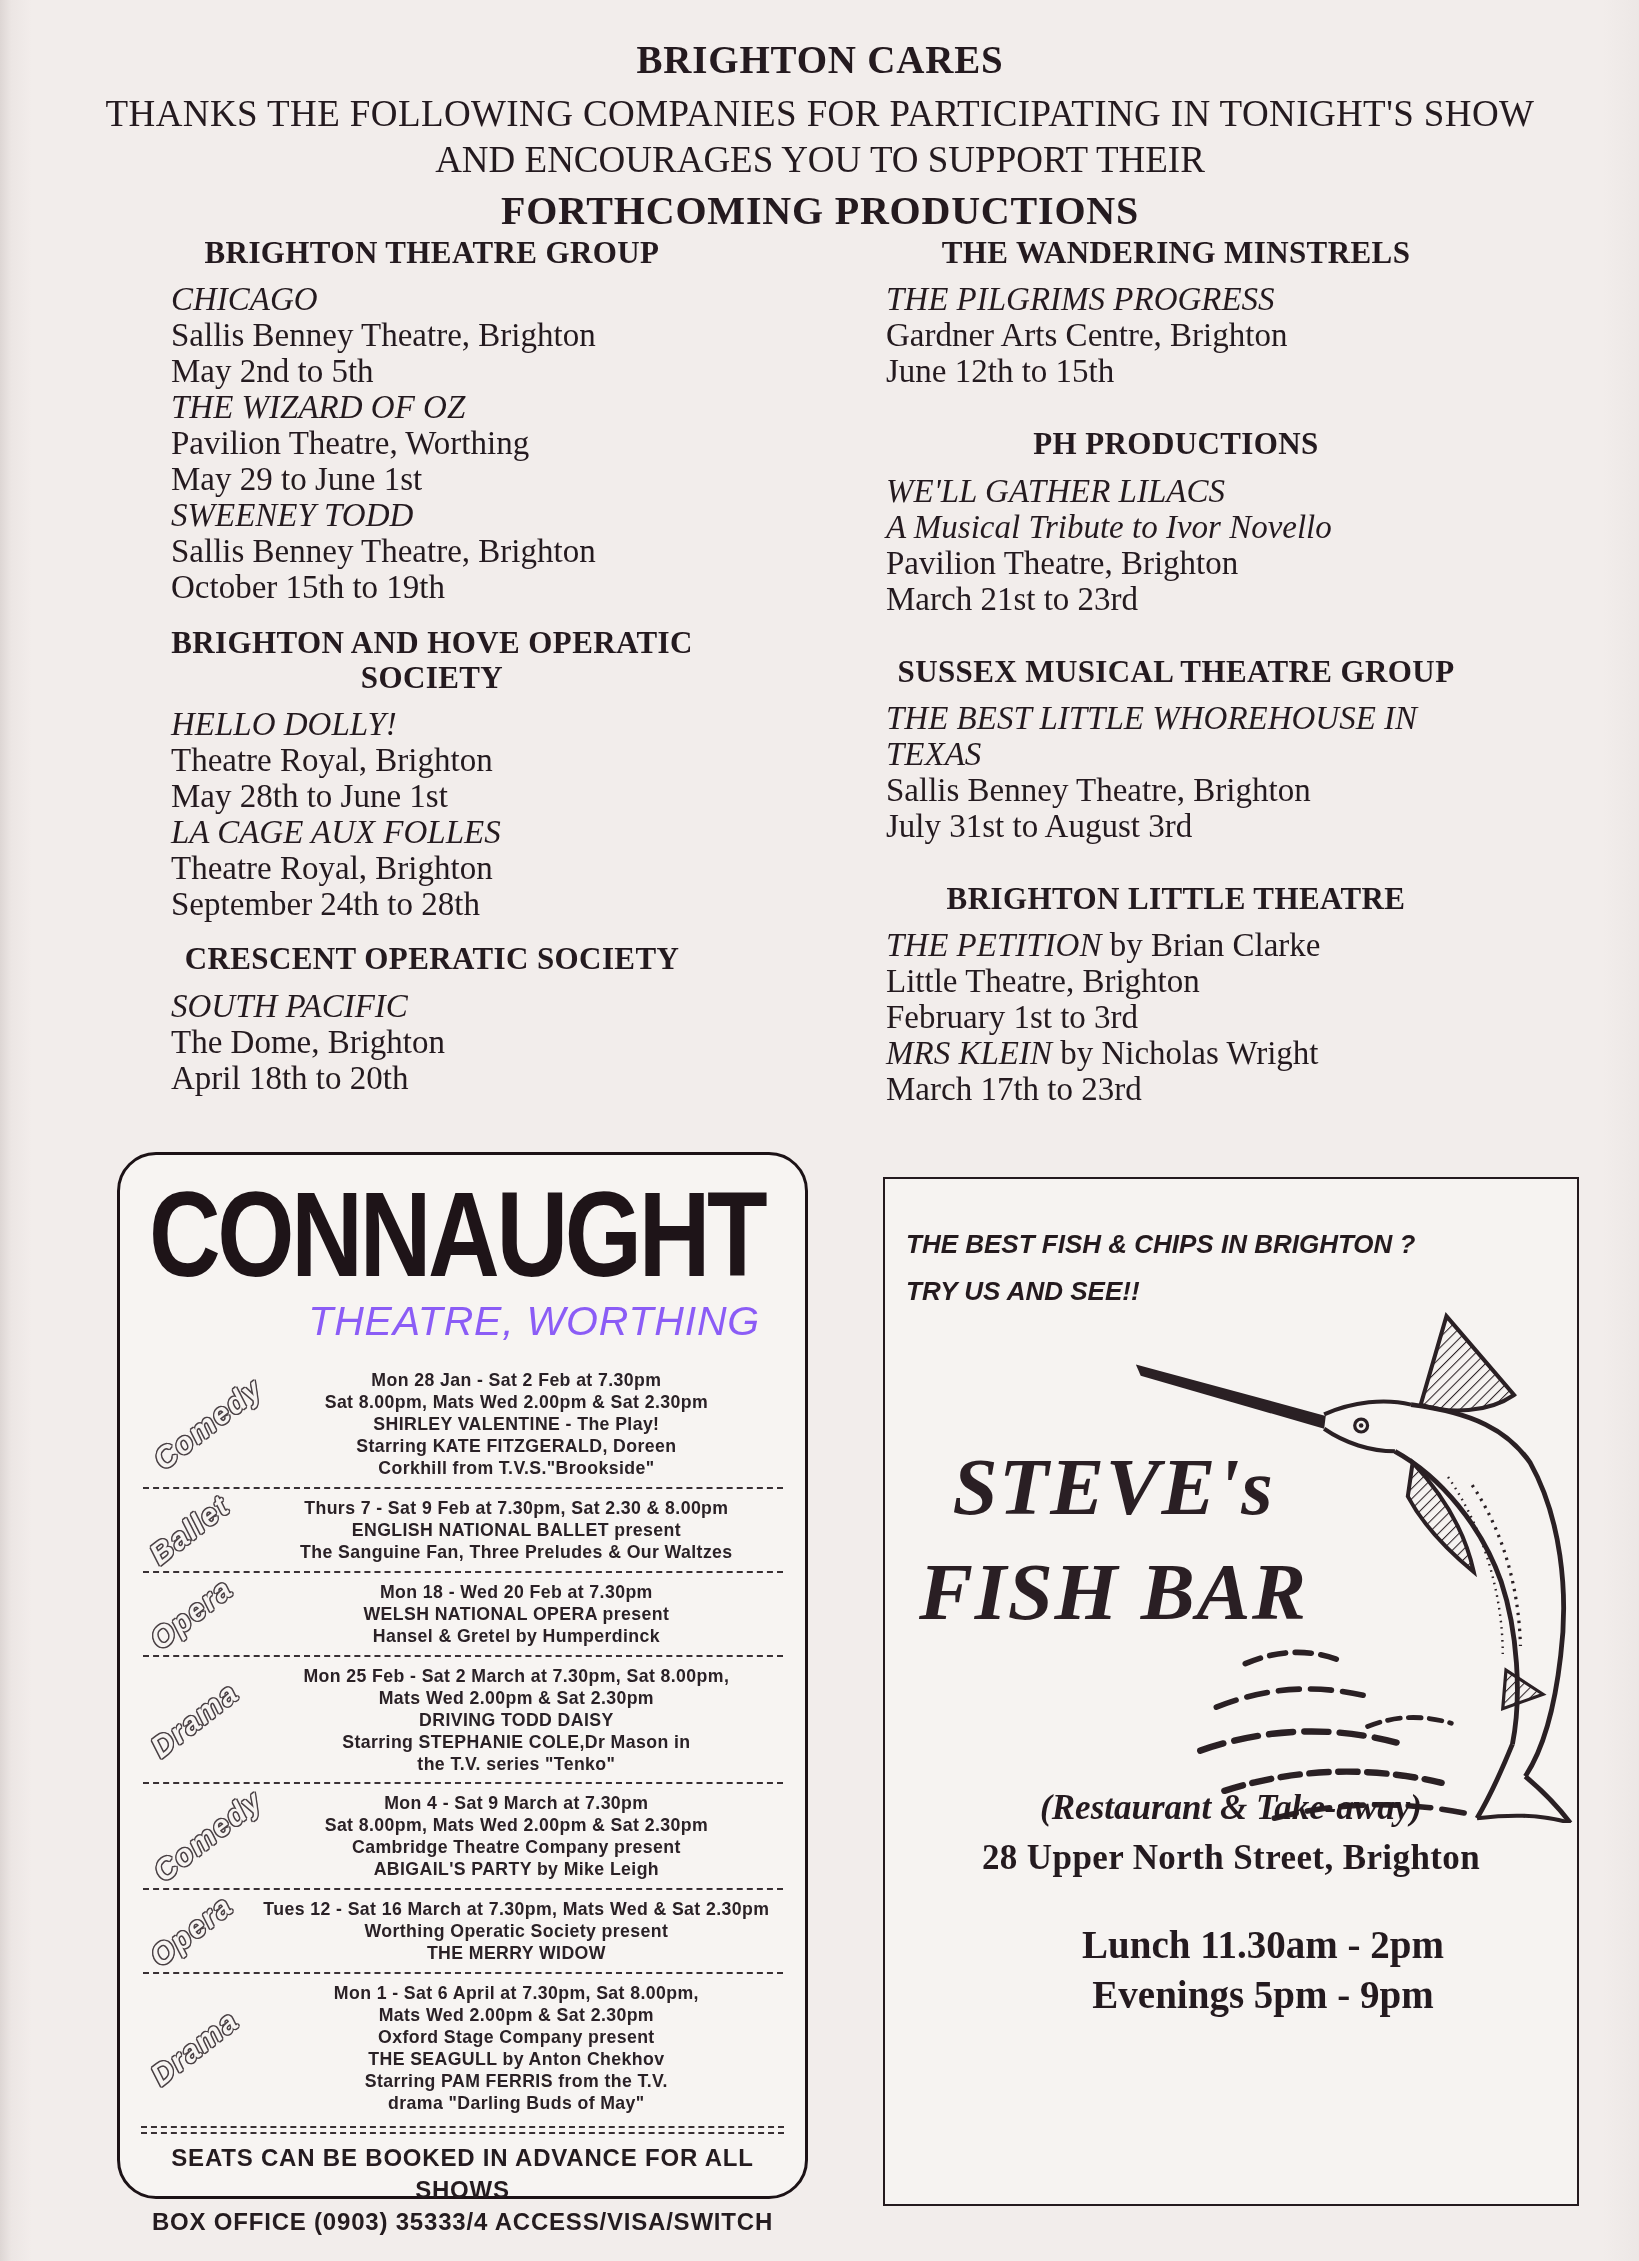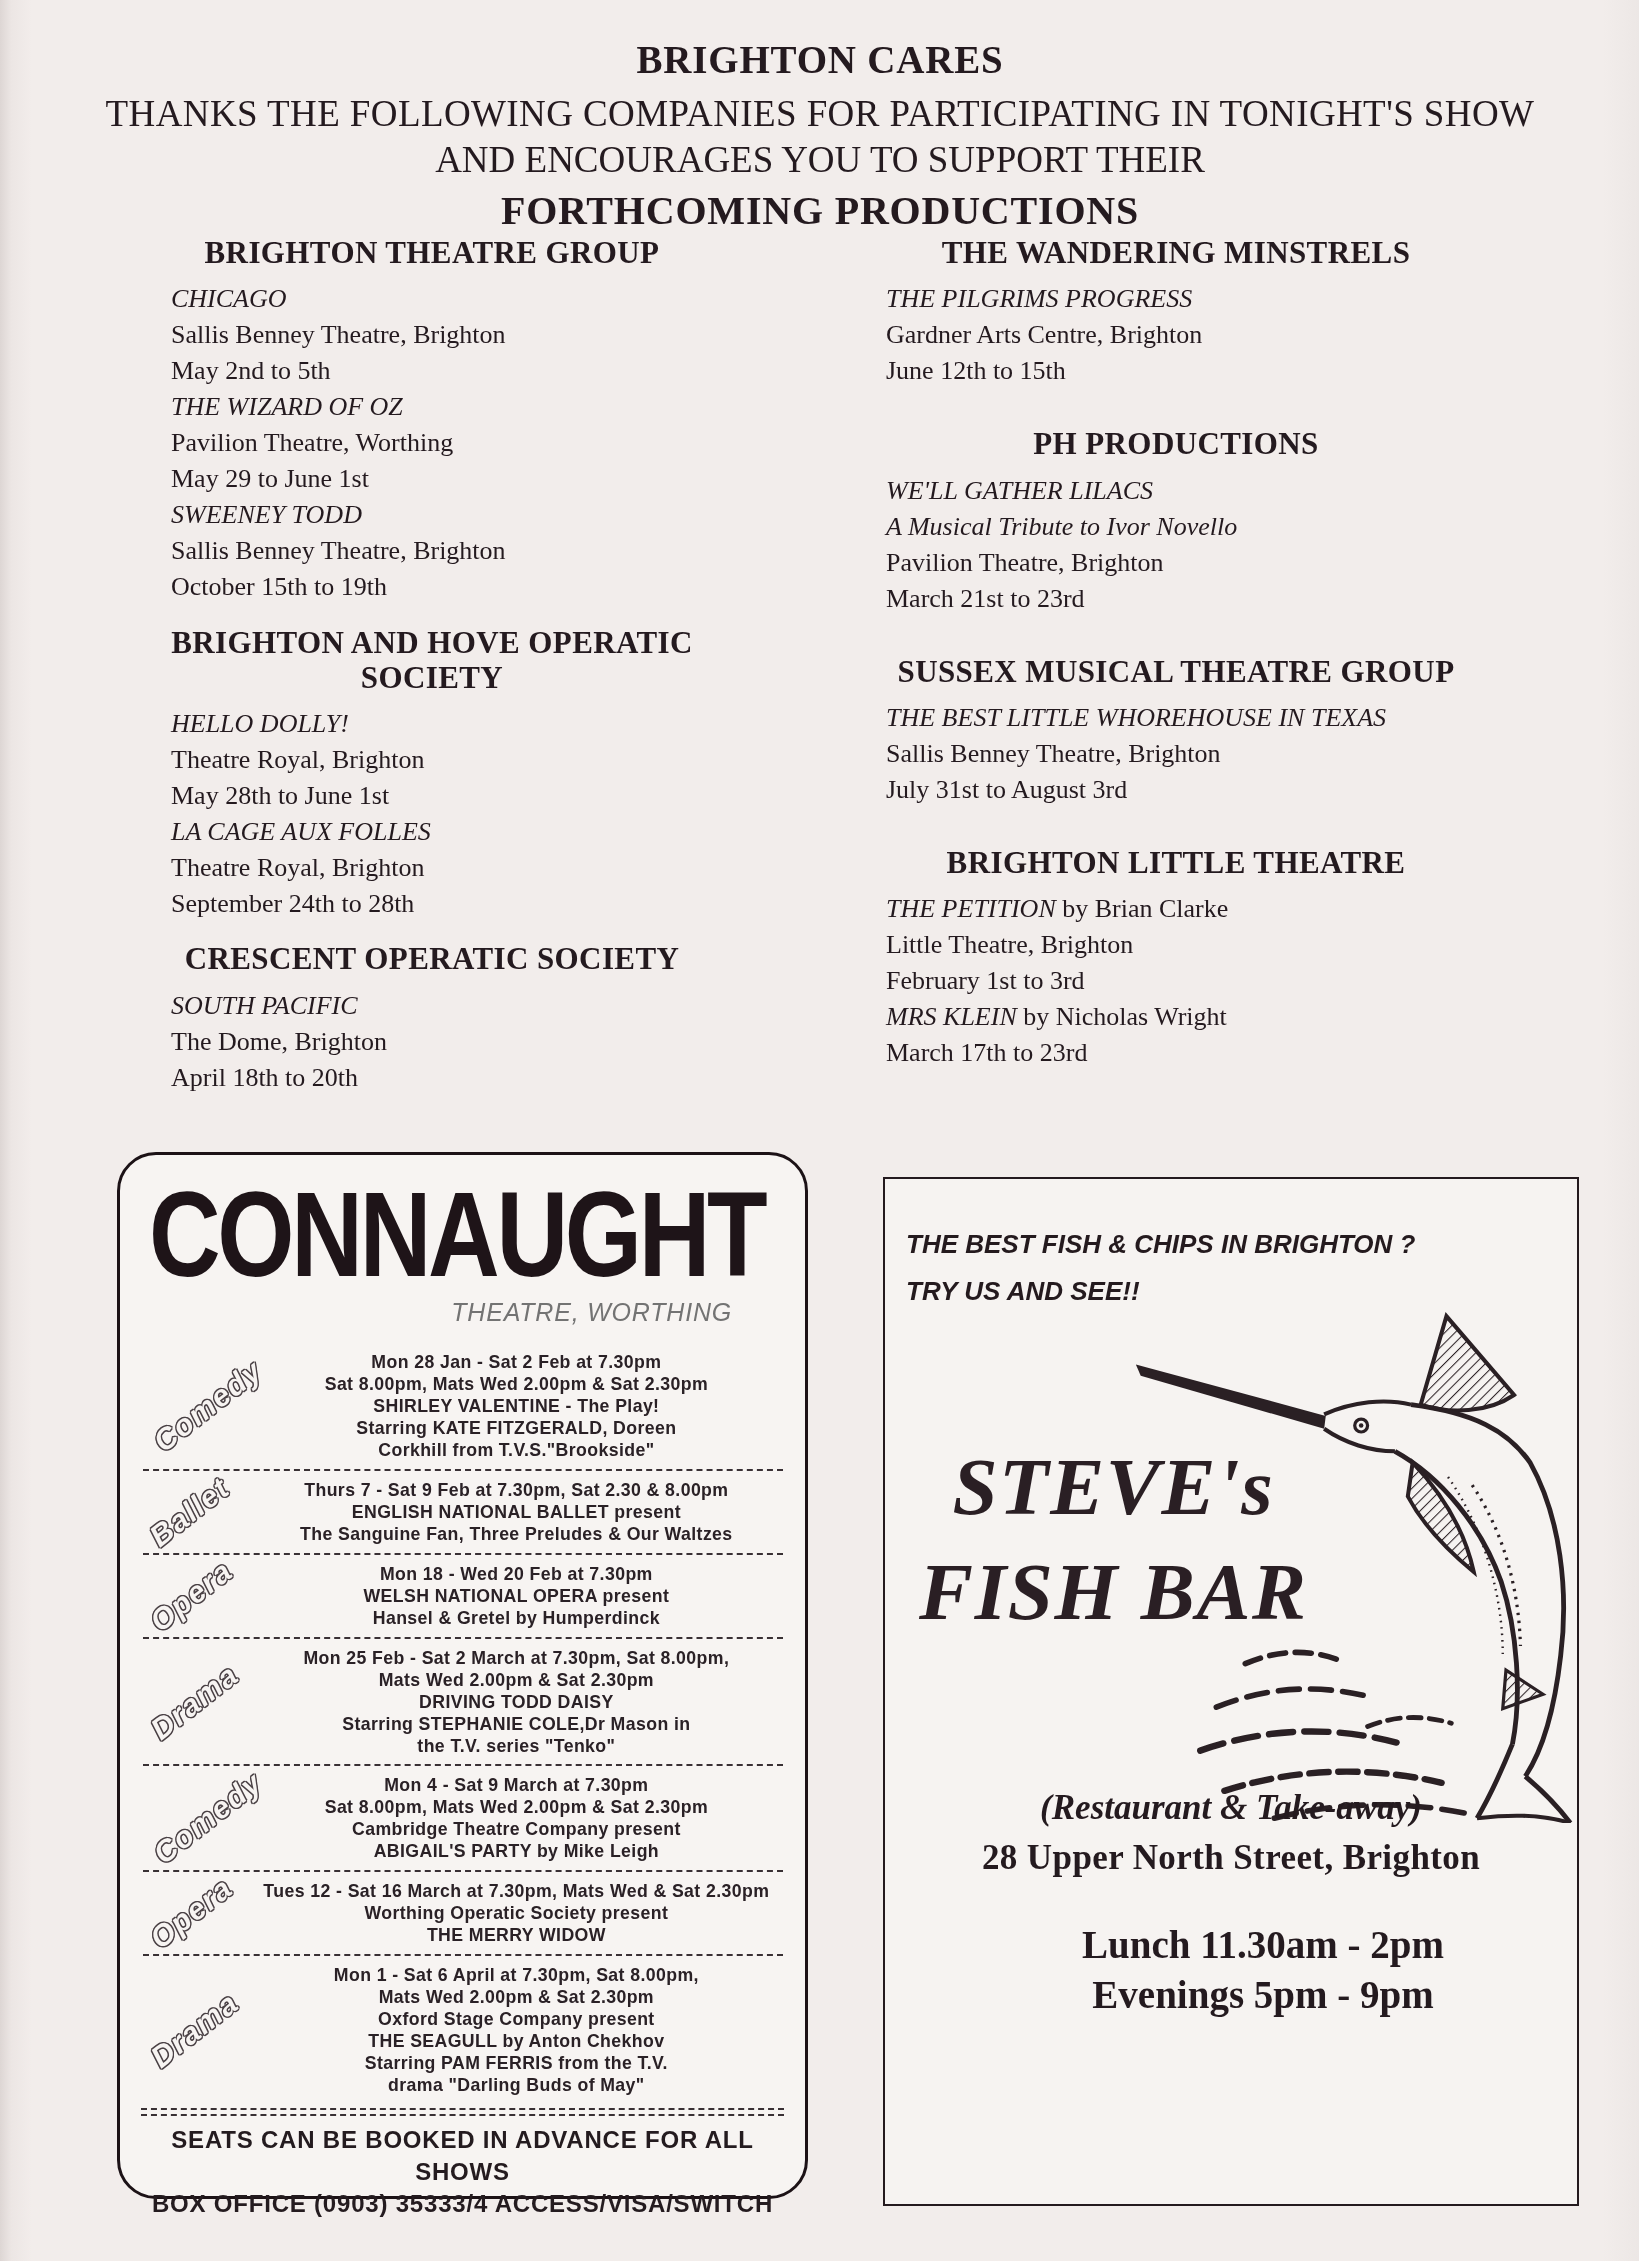--- a/index.html
+++ b/index.html
@@ -14,35 +14,35 @@
   .h-line1  { font-size:37px; margin-top:9.7px; letter-spacing:0.4px; }
   .h-line2  { font-size:37px; margin-top:3.2px; }
   .h-line3  { font-size:40px; font-weight:bold; margin-top:6.4px; letter-spacing:0.8px; }
   
   .col { position:absolute; top:235px; }
   .col-left  { left:171px;  width:522px; }
   .col-right { left:886px; width:580px; }
   .group { margin-bottom:19.3px; }
   .col-right .group { margin-bottom:37px; }
   .group-heading { text-align:center; font-weight:bold; font-size:31px; line-height:1.13; margin-bottom:11.3px; letter-spacing:0.4px; }
-  .show-line { font-size:26px; line-height:36px; }
+  .show-line { font-size:33px; line-height:36px; }
   .show-title { font-style:italic; }
   
   .connaught {
     position:absolute; left:81px; top:1152px; width:691px; height:1047px;
     background:#f7f4f2; border:3.2px solid #1c1216; border-radius:39px; box-sizing:border-box;margin-left:36px;
   }
   .conn-logo {
     margin:24px 0 0 29px; font-family:"Liberation Sans", sans-serif; font-weight:bold;
     font-size:121px; line-height:0.92; letter-spacing:-4px; white-space:nowrap;
     transform:scaleX(0.82); transform-origin:left center; color:#1e1418;
   }
   .conn-sub {
-    text-align:right; padding-right:73px; margin-top:8px;
-    font-family:"Liberation Sans", sans-serif; font-style:italic; font-size:25px; letter-spacing:0.8px; color:#737373;
+    text-align:right; padding-right:45px; margin-top:8px;
+    font-family:"Liberation Sans", sans-serif; font-style:italic; font-size:41px; letter-spacing:0.8px; color:#8b5cf6;
   }
   .conn-entries { margin-top:17.7px; }
   .entry { position:relative; padding:5.6px 19.3px 5.6px 127px; }
   .entry .lines {
     text-align:center; font-family:Liberation Sans, sans-serif; font-weight:bold;
     font-size:17.7px; line-height:22px; color:#2a2126; letter-spacing:0.4px;
   }
   .rot-label {
     position:absolute; left:24px; top:50%;
     transform:translateY(-50%) rotate(-38deg);

